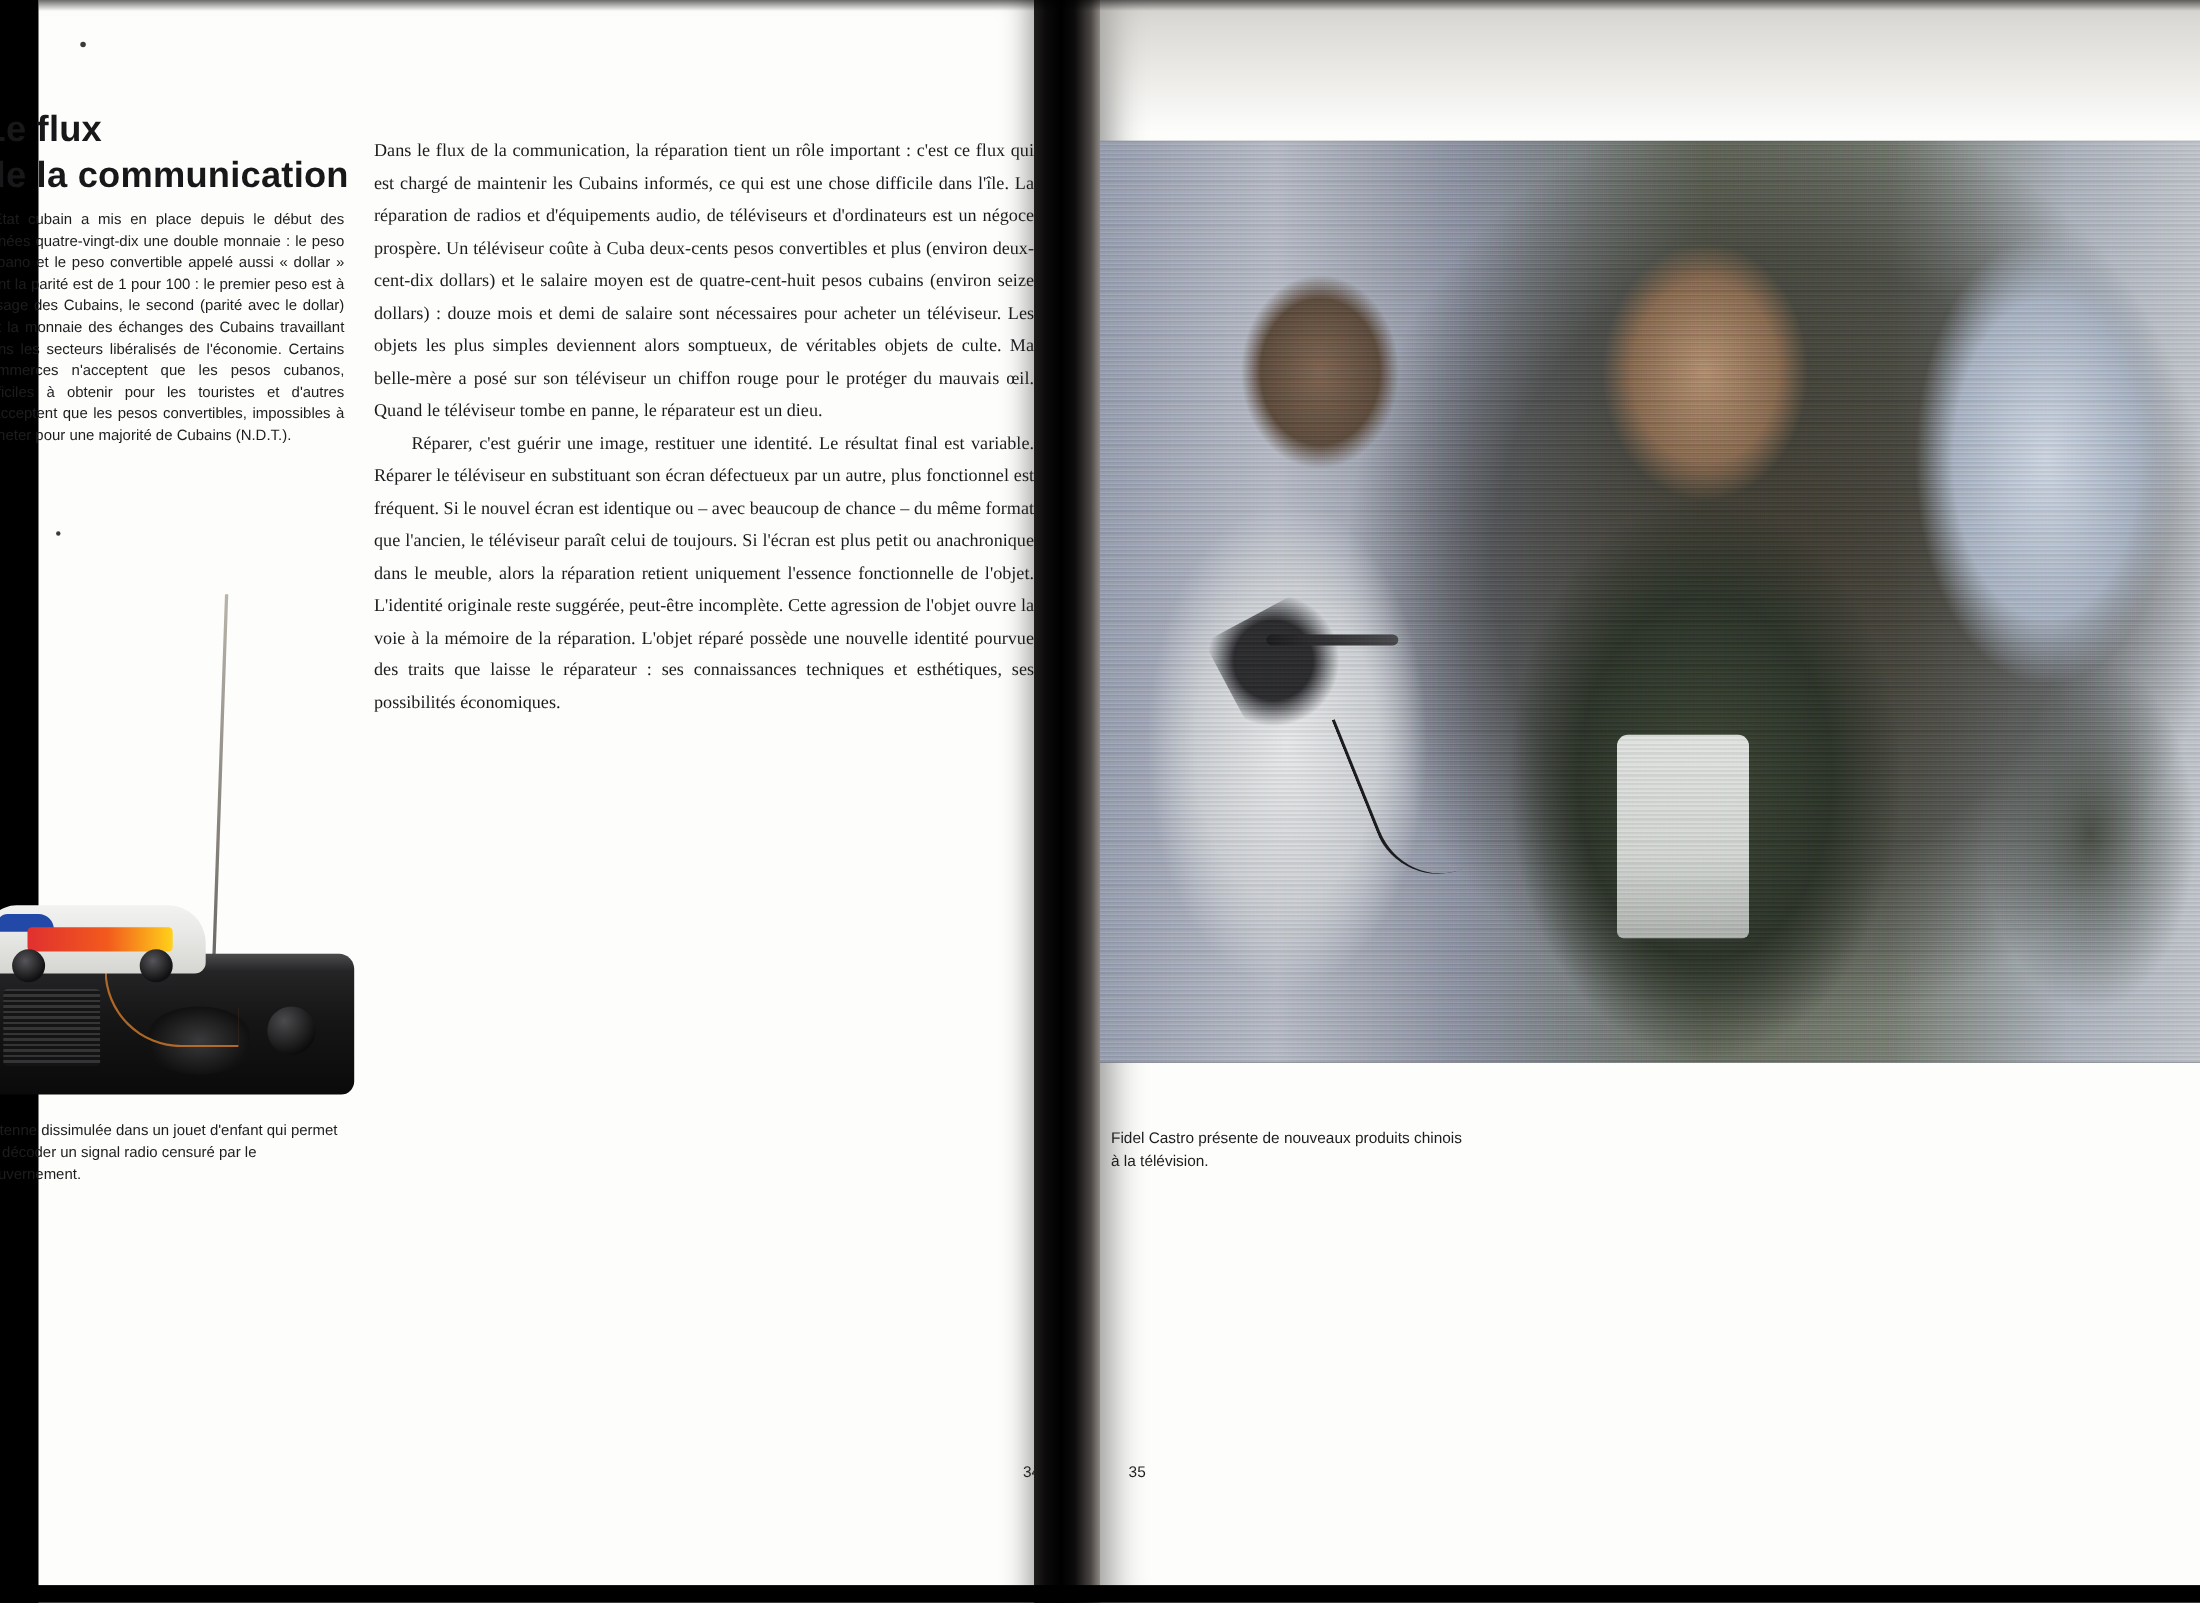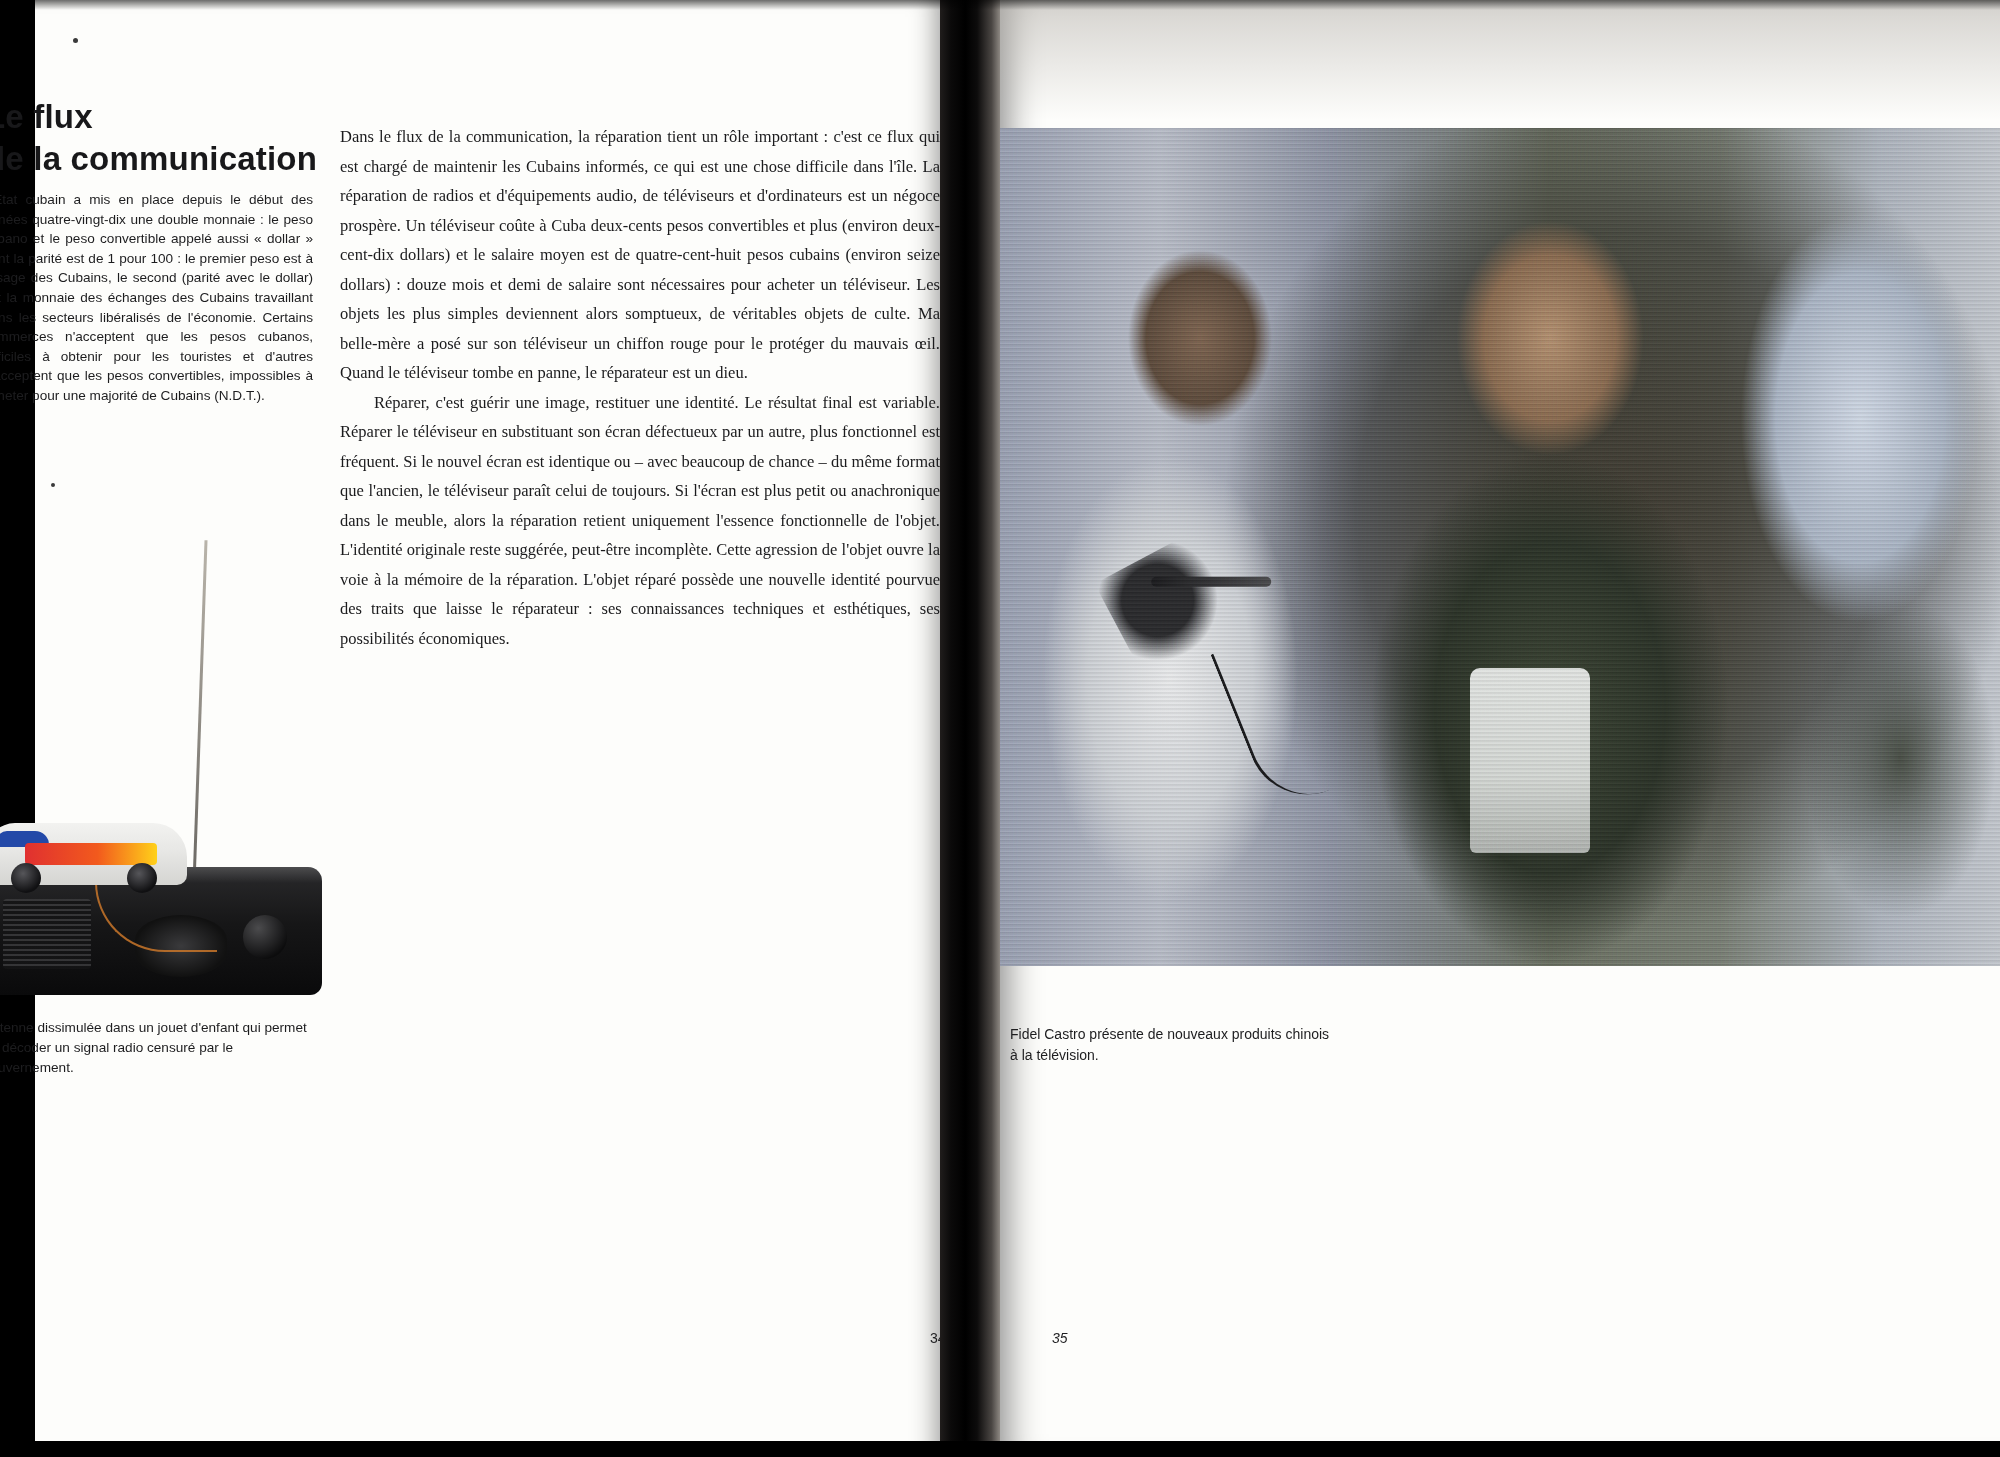--- a/index.html
+++ b/index.html
@@ -351,21 +351,21 @@
     <div class="folio-left">34</div>
 
     <div class="speck" style="left:38px; top:38px; width:5px; height:5px;"></div>
     <div class="speck" style="left:16px; top:483px; width:4px; height:4px;"></div>
   </div>
 
   <div class="gutter"></div>
 
   <div class="page-right">
     <div class="speck" style="left:24px; top:930px; width:5px; height:5px;"></div>
-    <div class="folio-right" style="left:52px;font-style:italic;">35</div>
+    <div class="folio-right" style="left:26px;">35</div>
   </div>
 
   <div class="photo-frame">
     <div class="photo-base"></div>
     <div class="fig-left"></div>
     <div class="fig-right"></div>
     <div class="fig-main"></div>
     <div class="bottle"></div>
     <div class="mic">
       <div class="mic-stem"></div>

